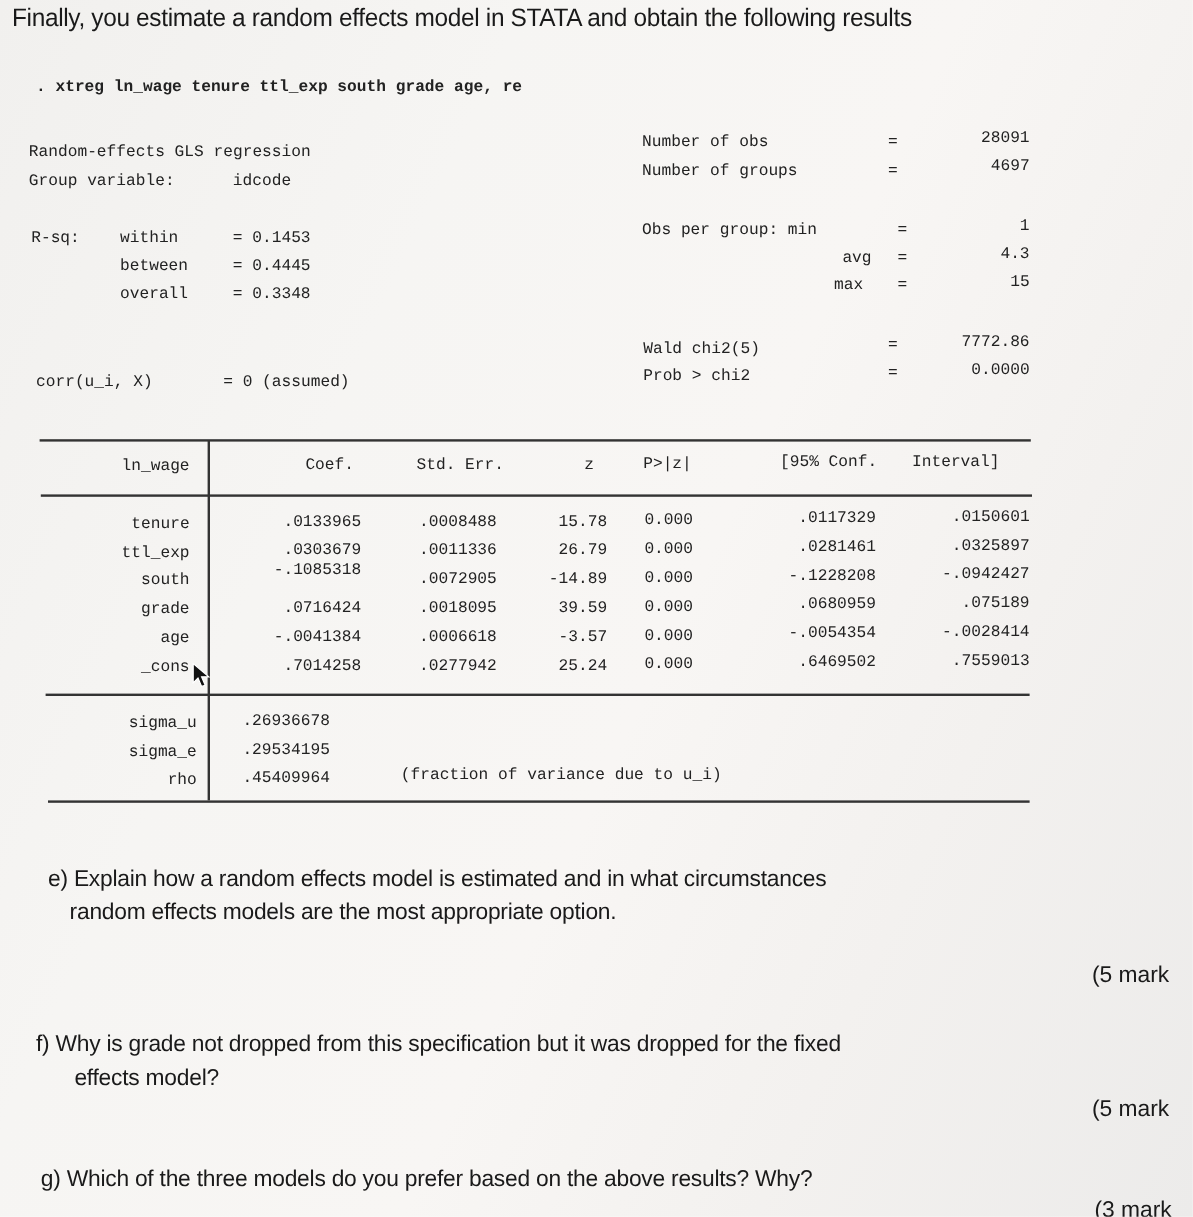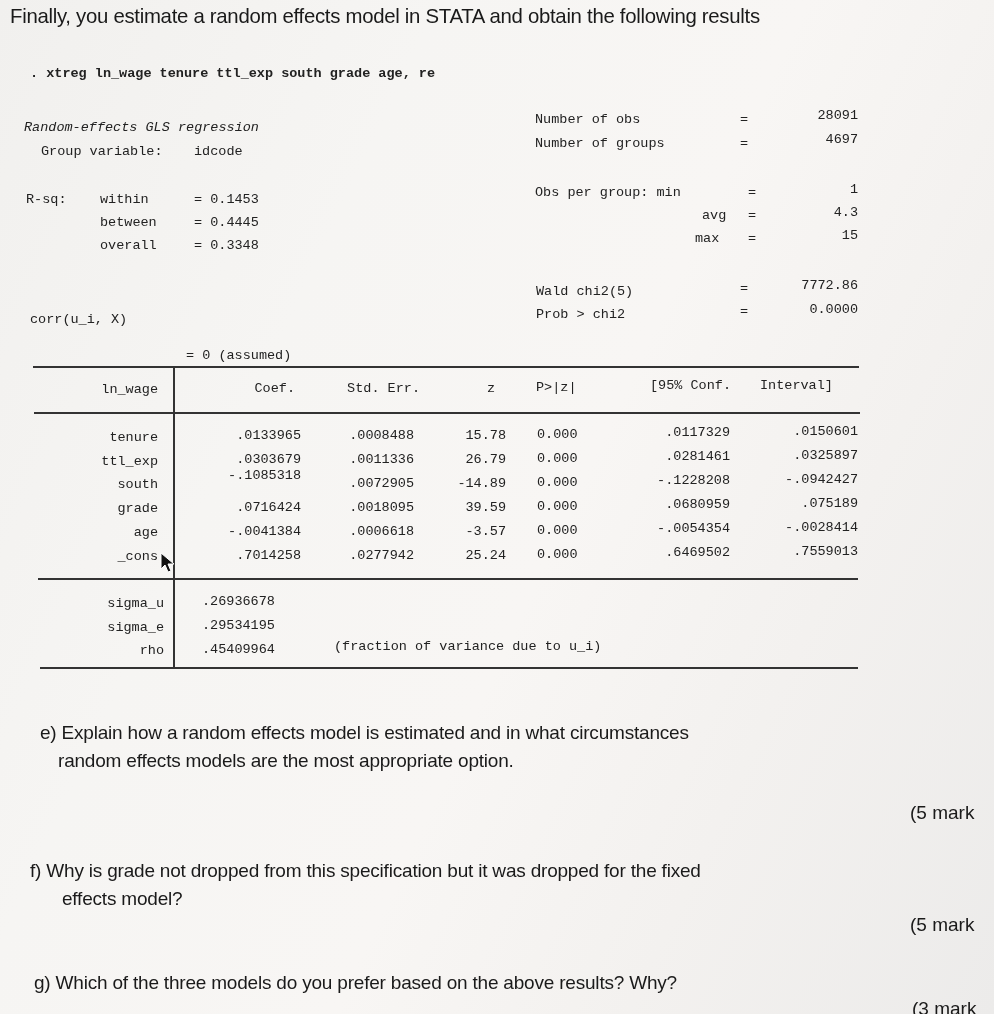--- a/index.html
+++ b/index.html
@@ -18,34 +18,34 @@
   .vline { position:absolute; width:1.5px; background:#333; }
   .question { font-size:19px; line-height:25px; letter-spacing:-0.2px; }
   .marks { font-size:19px; }
 </style>
 </head>
 <body>
 
 <div class="abs sans title">Finally, you estimate a random effects model in STATA and obtain the following results</div>
 <div class="abs mono cmd">. xtreg ln_wage tenure ttl_exp south grade age, re</div>
 
-<div class="abs mono" style="left:24px;top:120px;font-style:italic;">Random-effects GLS regression</div>
-<div class="abs mono" style="left:24px;top:144px;margin-left:17px;">Group variable:</div>
+<div class="abs mono" style="left:24px;top:120px;">Random-effects GLS regression</div>
+<div class="abs mono" style="left:24px;top:144px;">Group variable:</div>
 <div class="abs mono" style="left:194px;top:144px;">idcode</div>
 
 <div class="abs mono" style="left:26px;top:192px;">R-sq:</div>
 <div class="abs mono" style="left:100px;top:192px;">within</div>
 <div class="abs mono" style="left:194px;top:192px;">= 0.1453</div>
 <div class="abs mono" style="left:100px;top:215px;">between</div>
 <div class="abs mono" style="left:194px;top:215px;">= 0.4445</div>
 <div class="abs mono" style="left:100px;top:238px;">overall</div>
 <div class="abs mono" style="left:194px;top:238px;">= 0.3348</div>
 
 <div class="abs mono" style="left:30px;top:312px;">corr(u_i, X)</div>
-<div class="abs mono" style="left:186px;top:312px;margin-top:36px;">= 0 (assumed)</div>
+<div class="abs mono" style="left:186px;top:312px;">= 0 (assumed)</div>
 
 <div class="abs mono" style="left:535px;top:112px;">Number of obs</div>
 <div class="abs mono" style="left:740px;top:112px;">=</div>
 <div class="abs mono right" style="left:760px;top:108px;width:98px;">28091</div>
 
 <div class="abs mono" style="left:535px;top:136px;">Number of groups</div>
 <div class="abs mono" style="left:740px;top:136px;">=</div>
 <div class="abs mono right" style="left:760px;top:132px;width:98px;">4697</div>
 
 <div class="abs mono" style="left:535px;top:185px;">Obs per group: min</div>

